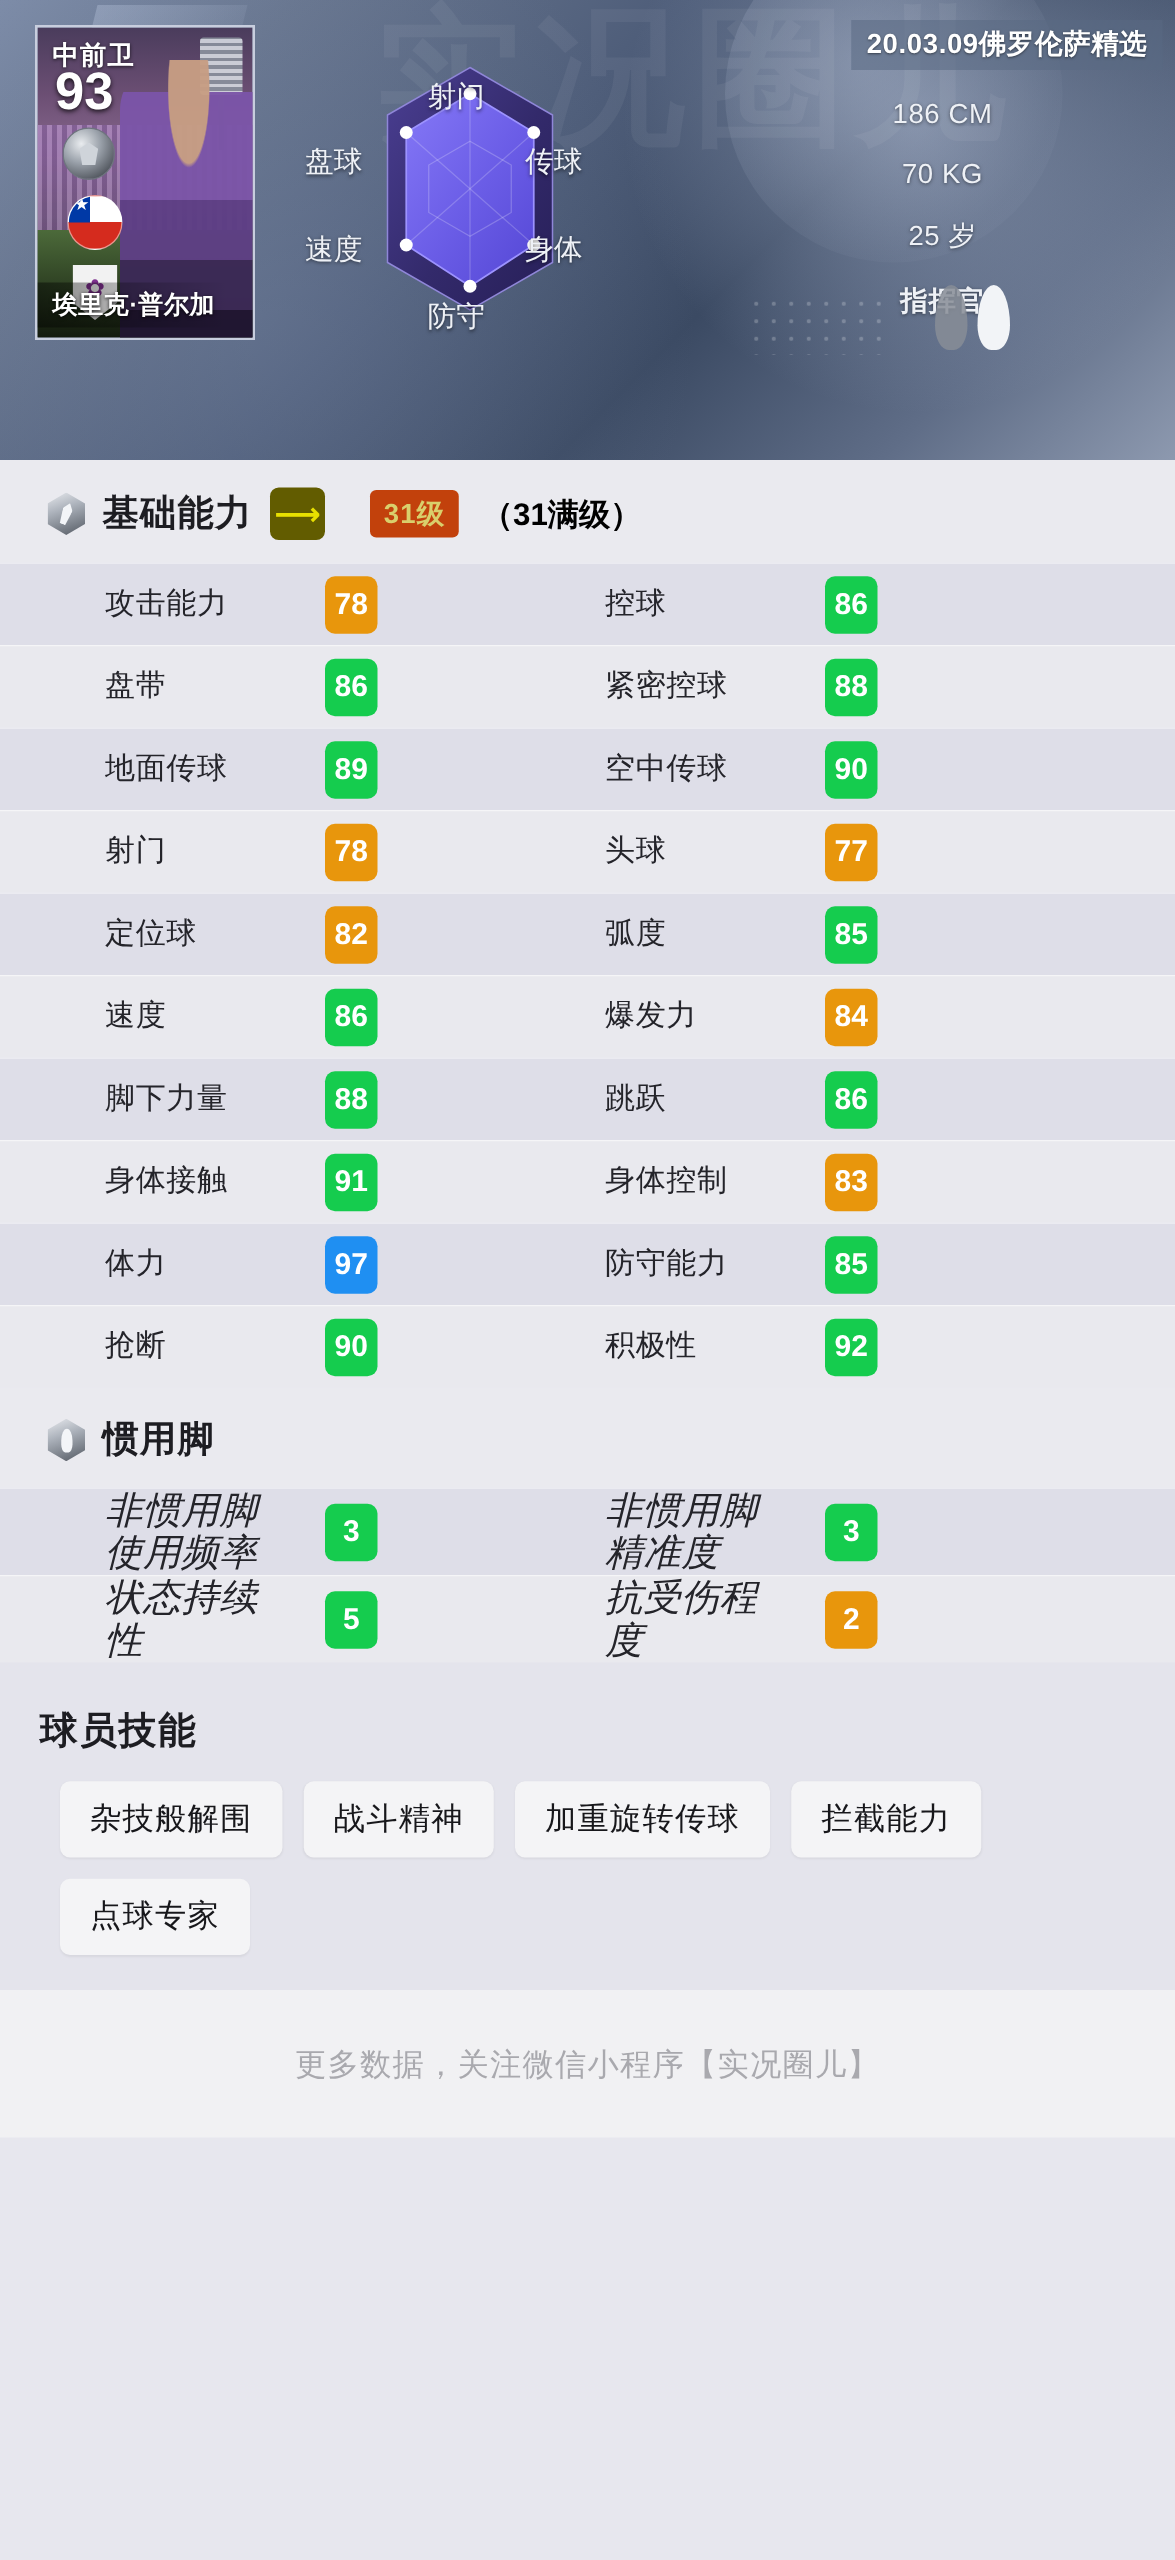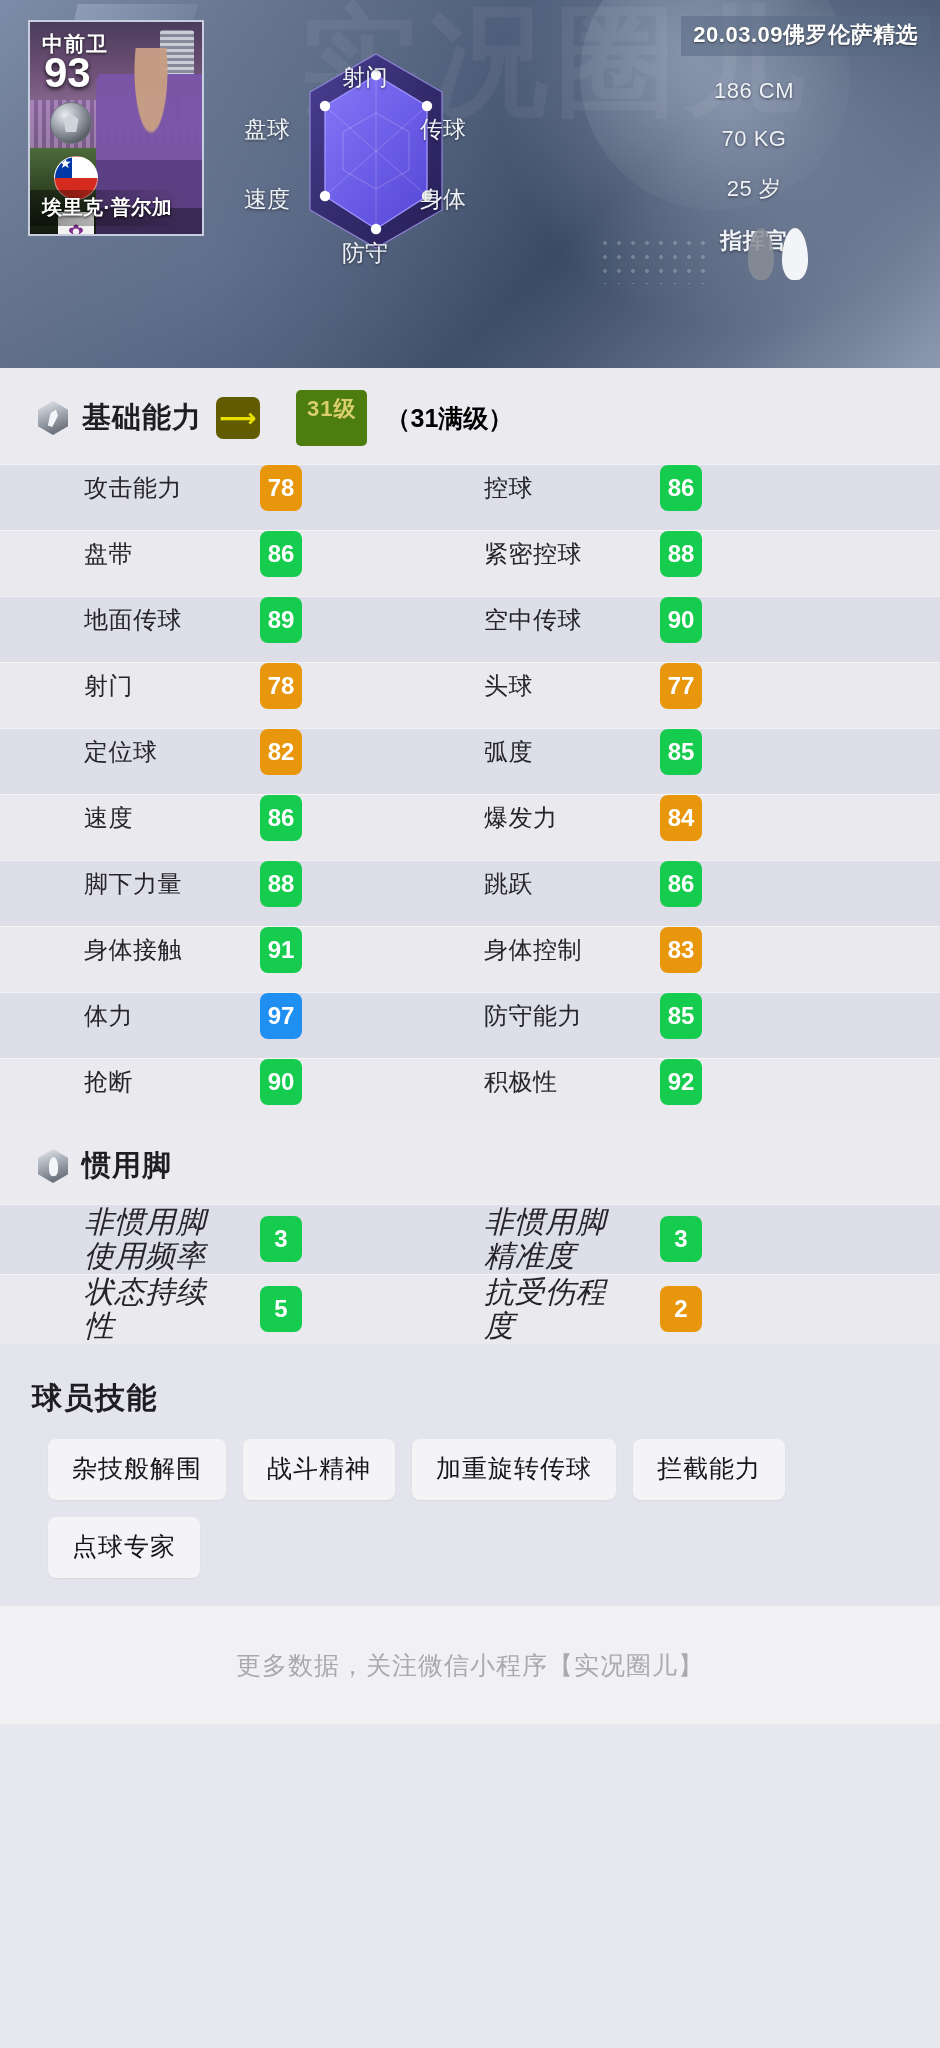--- a/index.html
+++ b/index.html
@@ -32,21 +32,21 @@
   }
   .hero-corner {
     position:absolute; left:70px; top:4px; width:120px; height:64px;
     background:linear-gradient(120deg, rgba(200,212,235,0.30), rgba(200,212,235,0.04));
     transform:skewX(-14deg);
   }
 
   
   .card {
     position:absolute; left:28px; top:20px;
-    width:176px; height:216px;
+    width:176px; height:252px;
     border:2px solid #c8cede;
     background:linear-gradient(180deg,#4a3c5c 0%, #6c4f74 22%, #8a6a90 42%, #6f7f62 62%, #3c4a2e 82%, #1d2516 100%);
     overflow:hidden;
   }
   .card-crowd {
     position:absolute; left:0; top:78px; width:100%; height:92px;
     background:
       repeating-linear-gradient(90deg, rgba(190,150,205,0.55) 0 4px, rgba(110,70,130,0.5) 4px 8px),
       linear-gradient(180deg,#9b7cb0,#6a4d7c);
     opacity:.85;
@@ -175,29 +175,29 @@
     transform:rotate(20deg);
   }
   .hex-icon.foot-ic i { transform:none; width:9px; height:19px; border-radius:50% 50% 35% 35%; clip-path:none; }
   .sec-title { font-size:29px; font-weight:bold; color:#1d1d22; letter-spacing:1px; }
   .arrow-btn {
     width:44px; height:42px; border-radius:7px; background:#625c00;
     display:flex; align-items:center; justify-content:center; flex:none;
   }
   .arrow-btn span { color:#e8e000; font-size:26px; line-height:1; font-weight:bold; }
   .lvl-badge {
-    margin-left:22px; padding:4px 11px 22px; border-radius:5px;
-    background:#4d7c0f; color:#d9cf6c; font-size:22px; font-weight:bold; letter-spacing:1px;
+    margin-left:22px; padding:4px 11px 4px; border-radius:5px;
+    background:#c2410c; color:#d9cf6c; font-size:22px; font-weight:bold; letter-spacing:1px;
   }
   .lvl-max { font-size:25px; font-weight:bold; color:#000000; margin-left:4px; }
 
   
   .rows { width:100%; }
   .row {
-    display:flex; align-items:flex-start; height:66px;
+    display:flex; align-items:center; height:66px;
     border-top:1px solid rgba(255,255,255,.55);
   }
   .row.odd  { background:#dedee8; }
   .row.even { background:#e9e9ee; }
   .row.tall { height:70px; }
   .cell { display:flex; align-items:center; flex:1 1 50%; }
   .cell:first-child { padding-left:84px; }
   .cell:nth-child(2) { padding-left:14px; }
   .lbl {
     font-size:24px; color:#24242a; width:176px; line-height:1.12; letter-spacing:.5px;

